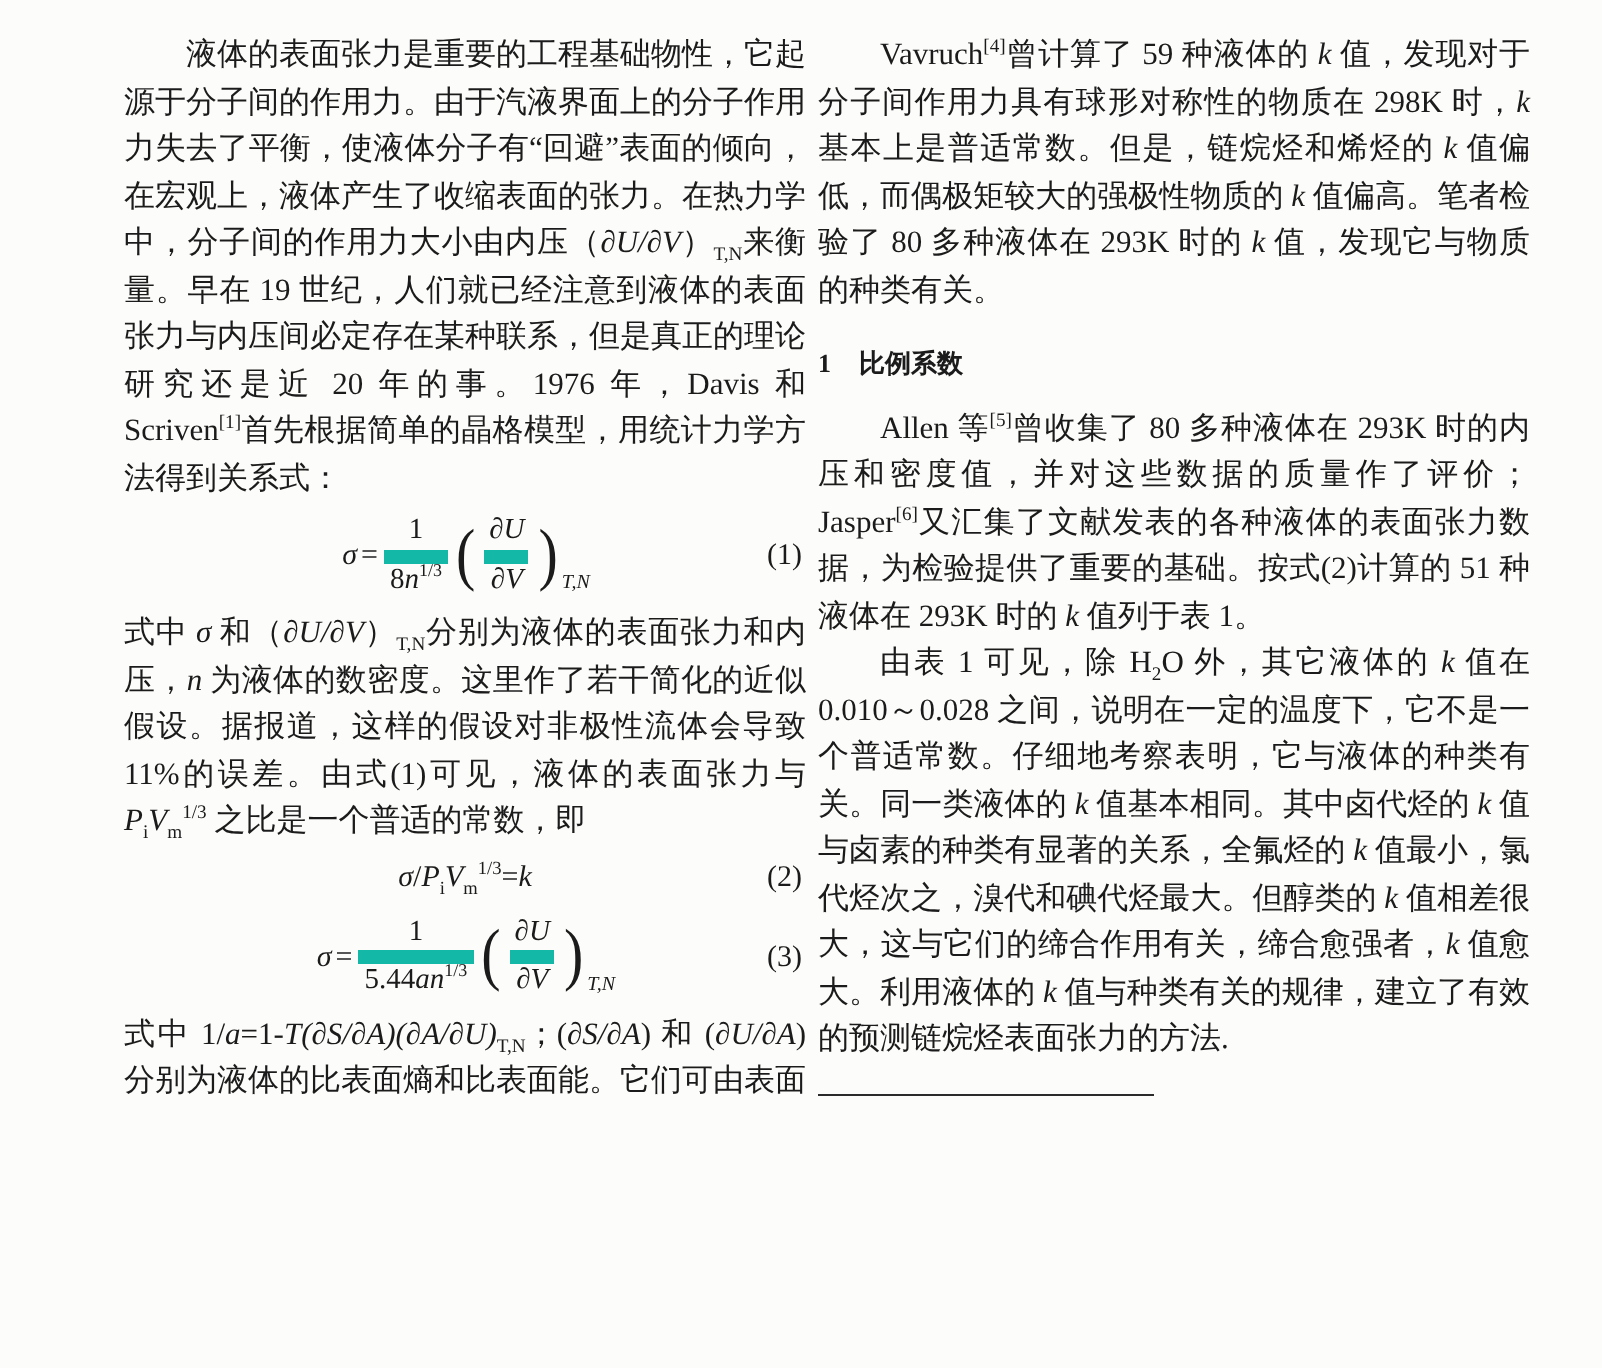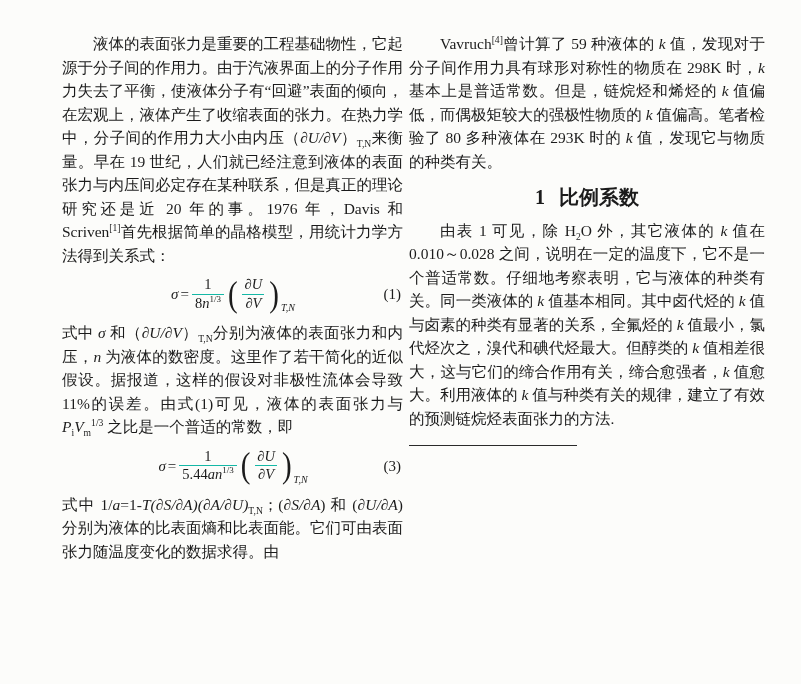--- a/index.html
+++ b/index.html
@@ -2,21 +2,21 @@
 <html><head>
 <meta charset="utf-8">
 <style>
   * { margin:0; padding:0; box-sizing:border-box; }
   html,body { width:801px; height:684px; overflow:hidden; }
   body {
     background:#fcfcfa;
     color:#1b1b1b;
     font-family:"Liberation Serif","DejaVu Serif",serif;
   }
-  .page { position:relative; width:801px; height:548px; overflow:hidden;margin-top:16px; }
+  .page { position:relative; width:801px; height:548px; overflow:hidden; }
   .col {
     position:absolute; top:16px;
     font-size:15.5px; line-height:23.5px;
     text-align:justify;
   }
   .col-left  { left:62px;  width:341px; }
   .col-right { left:409px; width:356px; }
   .para { text-align:justify; }
   .indent { text-indent:2em; }
   sup { font-size:0.62em; line-height:0; }
@@ -29,31 +29,31 @@
     display:flex; justify-content:center; align-items:center;
     margin:6px 0; min-height:42px;
     font-size:15px; line-height:1.2;
   }
   .equation.eq-inline { min-height:26px; margin:3px 0; }
   .eq-no { position:absolute; right:2px; top:50%; transform:translateY(-50%); font-size:15px; }
   .frac {
     display:inline-flex; flex-direction:column; align-items:center;
     margin:0 3px; font-size:14.5px; line-height:1.2;
   }
-  .frac .den { border-top:1px solid #14b8a6; }
+  .frac .den { border-top:7px solid #14b8a6; }
   .frac .num, .frac .den { padding:0 3px; white-space:nowrap; }
   .paren {
     display:inline-block; font-size:29px; line-height:1;
     transform:scaleY(1.2); margin:0 1px; font-weight:400;
   }
   .eq-sub { font-size:10px; position:relative; top:14px; left:1px; font-style:italic; }
   .eq-lhs { margin-right:2px; }
 
   
-  .heading { font-weight:bold; margin:13px 0 9px; font-size:20px; text-align:center; }
+  .heading { font-weight:bold; margin:13px 0 9px; font-size:13px; text-align:left; }
   .heading .h-num { margin-right:14px; }
 
   
   .footnote-rule { width:168px; border-top:1.5px solid #2a2a2a; margin:15px 0 8px; }
   .footnotes { font-size:13px; line-height:21.5px; text-align:left; padding-left:16px; }
 </style>
 </head>
 <body>
 
 <div class="page">
@@ -74,20 +74,24 @@
         <i class="num">∂U</i>
         <i class="den">∂V</i>
       </span>
       <span class="paren">)</span>
       <span class="eq-sub">T,N</span>
       <span class="eq-no">(1)</span>
     </div>
 
     <p class="para"><span>式中 </span><i>σ</i><span> 和（</span><i>∂U/∂V</i><span>）</span><sub>T,N</sub><span>分别为液体的表面张力和内压，</span><i>n</i><span> 为液体的数密度。这里作了若干简化的近似假设。据报道，这样的假设对非极性流体会导致 11%的误差。由式(1)可见，液体的表面张力与 </span><i>P</i><sub>i</sub><i>V</i><sub>m</sub><sup>1/3</sup><span> 之比是一个普适的常数，即</span></p>
 
+    <div class="equation eq-inline">
+      <span><i>σ</i><span>/</span><i>P</i><sub>i</sub><i>V</i><sub>m</sub><sup>1/3</sup><span>=</span><i>k</i></span>
+      <span class="eq-no">(2)</span>
+    </div>
 
 
     <div class="equation">
       <span>
         <i class="eq-lhs">σ</i><span>=</span>
       </span>
       <span class="frac">
         <span class="num">1</span>
         <span class="den"><span>5.44</span><i>an</i><sup>1/3</sup></span>
       </span>
@@ -104,20 +108,21 @@
     <p class="para"><span>式中 1/</span><i>a</i><span>=1-</span><i>T</i><i>(∂S/∂A)(∂A/∂U)</i><sub>T,N</sub><span>；(</span><i>∂S/∂A</i><span>) 和 (</span><i>∂U/∂A</i><span>) 分别为液体的比表面熵和比表面能。它们可由表面张力随温度变化的数据求得。由</span></p>
   </div>
 
   <div class="col col-right">
     <p class="para indent"><span>Vavruch</span><sup>[4]</sup><span>曾计算了 59 种液体的 </span><i>k</i><span> 值，发现对于分子间作用力具有球形对称性的物质在 298K 时，</span><i>k</i><span> 基本上是普适常数。但是，链烷烃和烯烃的 </span><i>k</i><span> 值偏低，而偶极矩较大的强极性物质的 </span><i>k</i><span> 值偏高。笔者检验了 80 多种液体在 293K 时的 </span><i>k</i><span> 值，发现它与物质的种类有关。</span></p>
 
     <h2 class="heading">
       <span class="h-num">1</span><span>比例系数</span>
     </h2>
 
+    <p class="para indent"><span>Allen 等</span><sup>[5]</sup><span>曾收集了 80 多种液体在 293K 时的内压和密度值，并对这些数据的质量作了评价；Jasper</span><sup>[6]</sup><span>又汇集了文献发表的各种液体的表面张力数据，为检验提供了重要的基础。按式(2)计算的 51 种液体在 293K 时的 </span><i>k</i><span> 值列于表 1。</span></p>
     <p class="para indent"><span>由表 1 可见，除 H</span><sub>2</sub><span>O 外，其它液体的 </span><i>k</i><span> 值在 0.010～0.028 之间，说明在一定的温度下，它不是一个普适常数。仔细地考察表明，它与液体的种类有关。同一类液体的 </span><i>k</i><span> 值基本相同。其中卤代烃的 </span><i>k</i><span> 值与卤素的种类有显著的关系，全氟烃的 </span><i>k</i><span> 值最小，氯代烃次之，溴代和碘代烃最大。但醇类的 </span><i>k</i><span> 值相差很大，这与它们的缔合作用有关，缔合愈强者，</span><i>k</i><span> 值愈大。利用液体的 </span><i>k</i><span> 值与种类有关的规律，建立了有效的预测链烷烃表面张力的方法.</span></p>
 
     <div class="footnote-rule"></div>
     <div class="footnotes">
     </div>
   </div>
 
 </div>
 
 </body></html>

